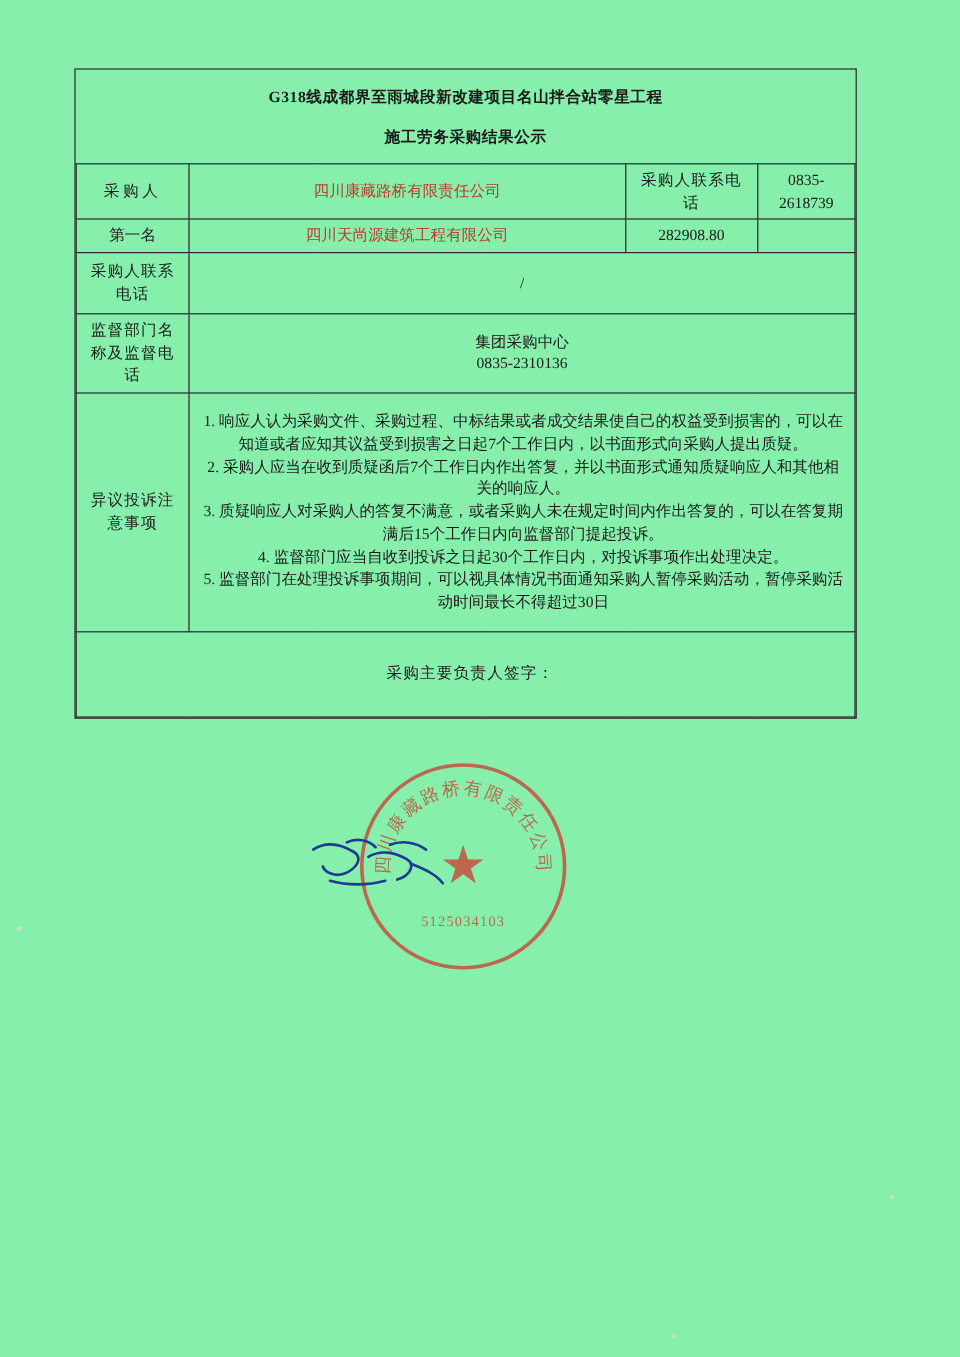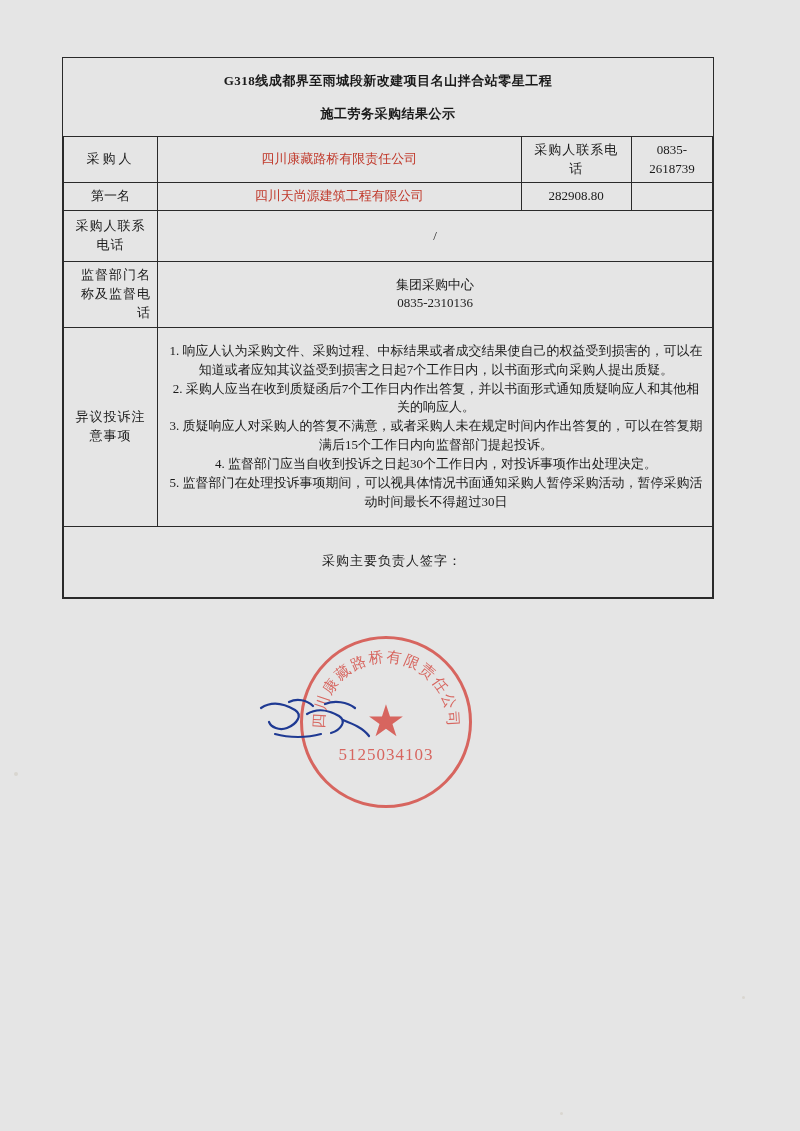--- a/index.html
+++ b/index.html
@@ -13,21 +13,21 @@
     font-family: "Liberation Serif", "DejaVu Serif", serif;
     color: #1a1a1a;
     position: relative;
     overflow: hidden;
   }
   .page {
     position: absolute;
     left: 0; top: 0;
     width: 800px;
     height: 1131px;
-    background: #e5e5e5;
+    background: #86efac;
   }
   
   .speckle {
     position: absolute;
     background: #d9d6d0;
     border-radius: 50%;
   }
   .doc {
     position: absolute;
     left: 62px;
@@ -103,23 +103,23 @@
     top: 50%;
     transform: translate(-50%, -50%);
     font-size: 44px;
     color: #d2352c;
     line-height: 1;
   }
   .seal .seal-num {
     position: absolute;
     left: 0;
     right: 0;
-    bottom: 40px;
+    bottom: 29px;
     text-align: center;
-    font-size: 17px;
+    font-size: 12px;
     color: #d2352c;
     letter-spacing: 1px;
   }
   .seal-arc {
     position: absolute;
     left: 0; top: 0;
     width: 166px; height: 166px;
   }
   .seal-arc text {
     fill: #d2352c;
@@ -184,21 +184,21 @@
         <td></td>
       </tr>
 
 
       <tr>
         <td class="lbl-multi" style="height:42px;">采购人联系电话</td>
         <td colspan="5">/</td>
       </tr>
 
       <tr>
-        <td class="lbl-multi" style="height:46px;text-align:right;">监督部门名称及监督电话</td>
+        <td class="lbl-multi" style="height:46px;">监督部门名称及监督电话</td>
         <td colspan="5">
           <div>集团采购中心</div>
           <div>0835-2310136</div>
         </td>
       </tr>
 
       <tr>
         <td class="lbl-multi" style="height:190px;">异议投诉注意事项</td>
         <td colspan="5" class="notice">
           <p>1. 响应人认为采购文件、采购过程、中标结果或者成交结果使自己的权益受到损害的，可以在知道或者应知其议益受到损害之日起7个工作日内，以书面形式向采购人提出质疑。</p>

